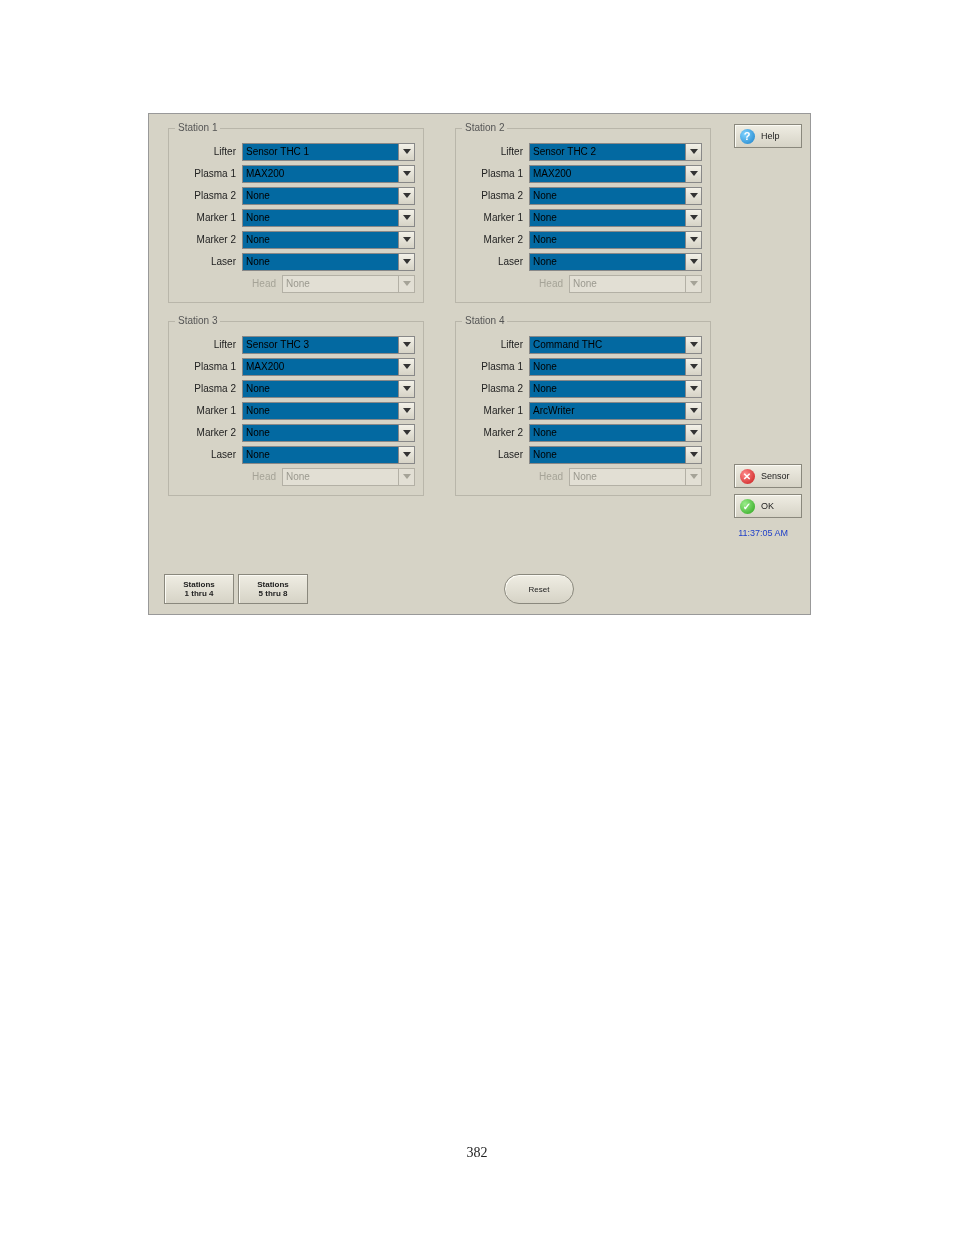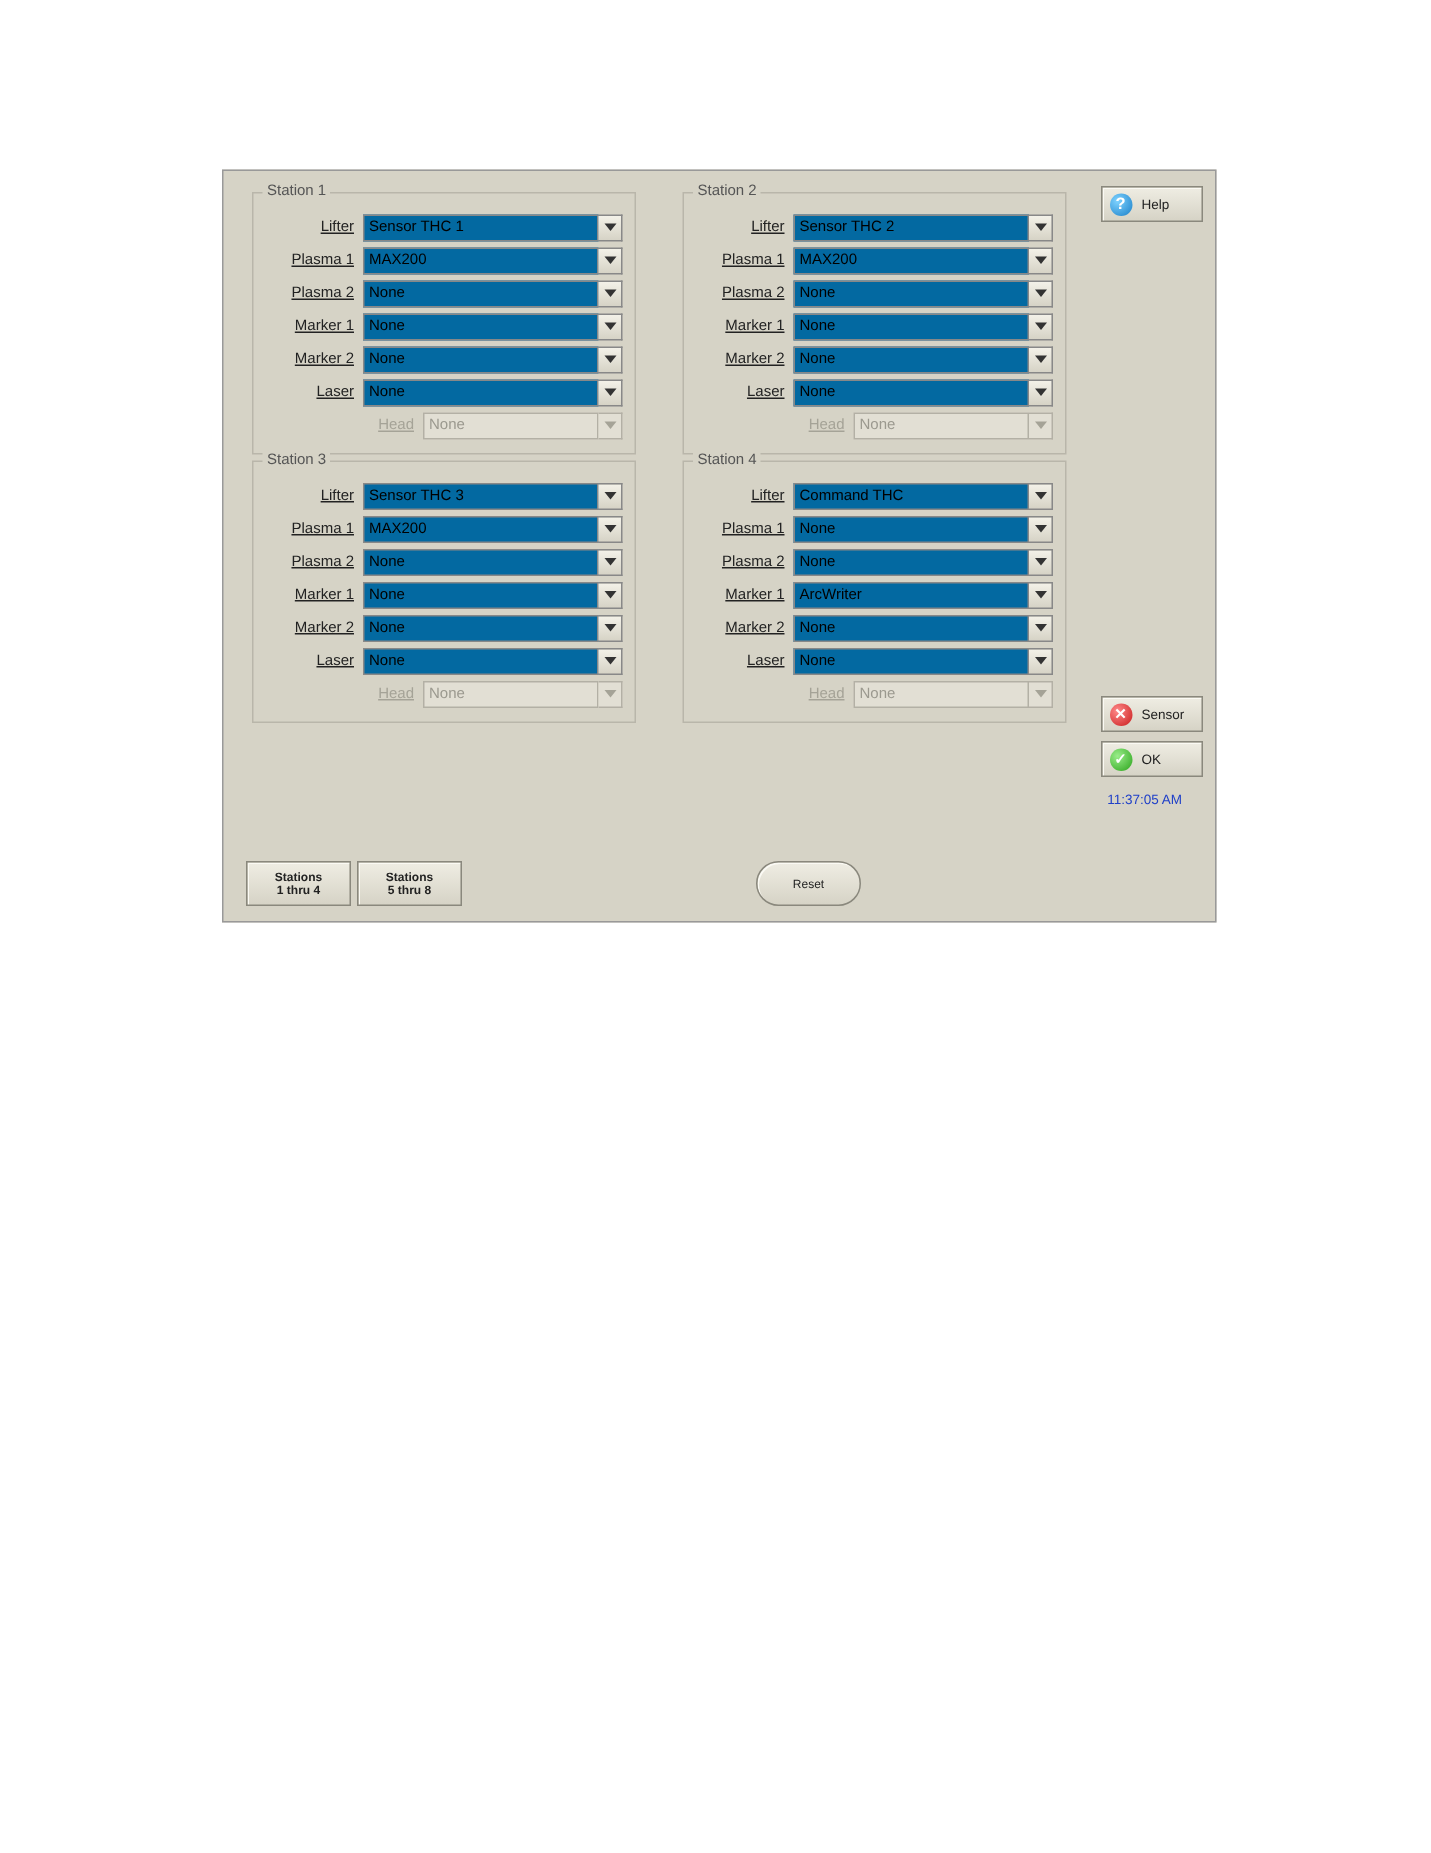--- a/index.html
+++ b/index.html
@@ -53,21 +53,20 @@
     align-items: center;
     margin: 3px 0;
     height: 19px;
   }
   .field-label {
     width: 65px;
     text-align: right;
     padding-right: 6px;
     color: #222;
     font-size: 10px;
-    text-decoration: underline;
   }
   .field-label.disabled { color: #a5a397; }
   .combo {
     display: flex;
     flex: 1;
     height: 18px;
   }
   .combo-input {
     flex: 1;
     height: 18px;
@@ -350,21 +349,21 @@
             <div class="combo">
               <div class="combo-input disabled">None</div>
               <div class="combo-btn disabled">
                   <div class="tri disabled"></div>
                 </div>
             </div>
           </div>
         </div>
       </div>
 
-      <div class="row" style="">
+      <div class="row" style="margin-top:14px">
 
         <div class="fieldset">
           <div class="legend">Station 3</div>
 
           <div class="field-row">
             <div class="field-label">Lifter</div>
             <div class="combo">
               <div class="combo-input">Sensor THC 3</div>
               <div class="combo-btn">
                   <div class="tri"></div>
@@ -525,13 +524,14 @@
           <div class="icon">
               <div class="icon-ok">✓</div>
             </div>
           <span>OK</span>
         </div>
       </div>
     </div>
 
   </div>
 
+  <div class="page-num">382</div>
 </div>
 
 </body></html>

